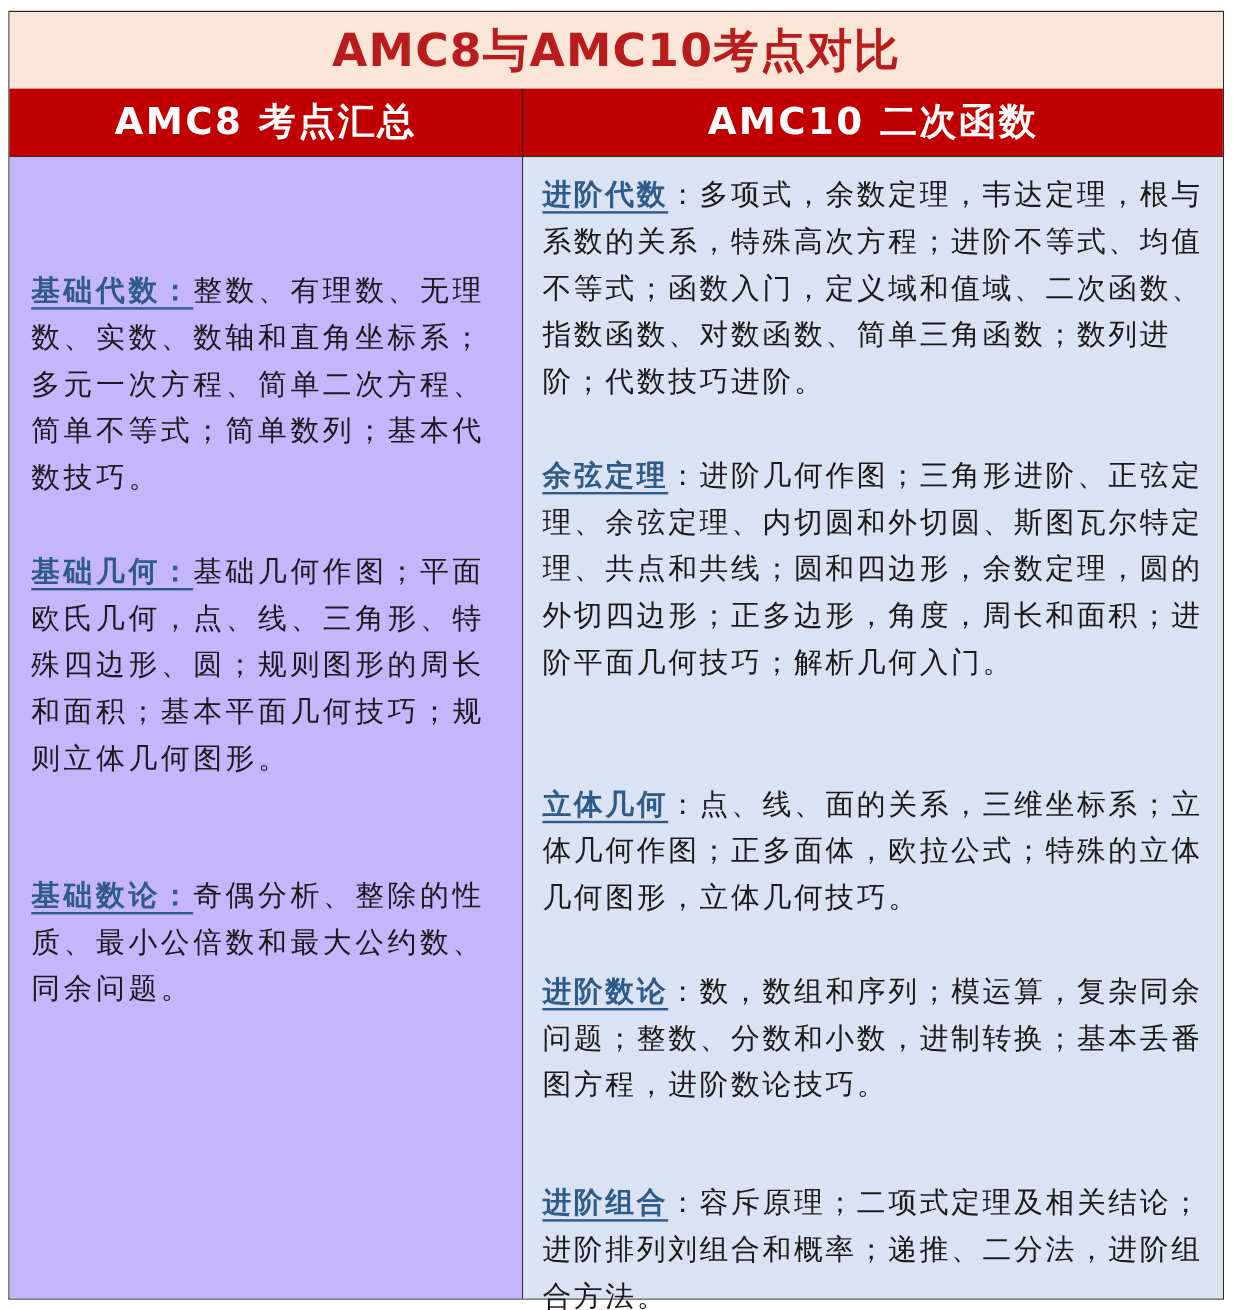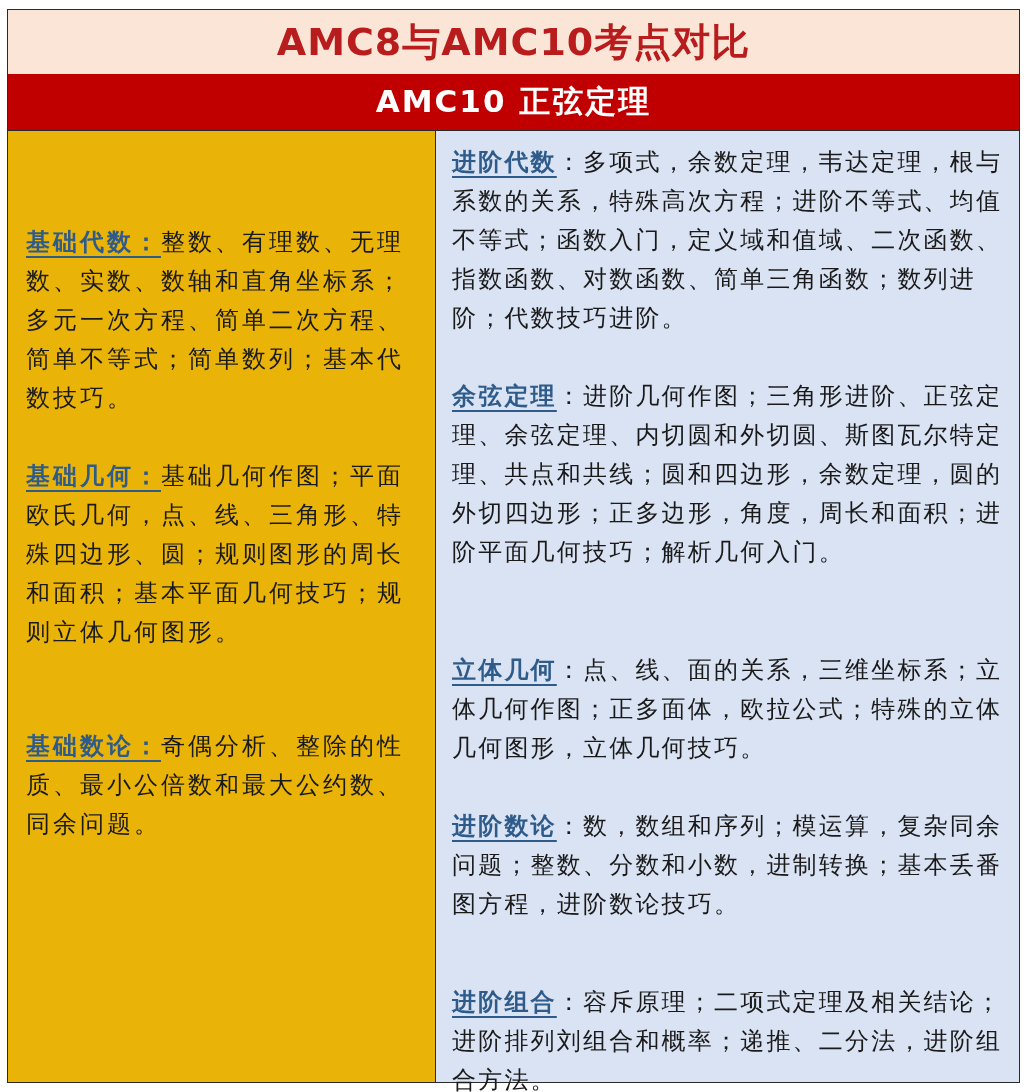--- a/index.html
+++ b/index.html
@@ -11,41 +11,42 @@
                background: #fbe5d6; border-bottom: 1.5px solid #2a2a2a;
                display: flex; align-items: center; justify-content: center; }
   .title { font-size: 38px; font-weight: bold; color: #b91c1c; letter-spacing: 1px; }
   .head-row { position: absolute; left: 0; top: 64px; right: 0; height: 56px;
               background: #c00000; border-bottom: 1.5px solid #2a2a2a; display: flex; }
   .head-cell { display: flex; align-items: center; justify-content: center;
                color: #ffffff; font-size: 31px; font-weight: bold; letter-spacing: 2px; }
   .head-left { width: 428px; border-right: 1.5px solid #2a2a2a; box-sizing: border-box; }
   .head-right { flex: 1; }
   .body-row { position: absolute; left: 0; top: 121px; right: 0; bottom: 0; display: flex; }
-  .col-left { width: 428px; background: #eab308; border-right: 1.5px solid #2a2a2a;
+  .col-left { width: 428px; background: #c4b5fd; border-right: 1.5px solid #2a2a2a;
               box-sizing: border-box; position: relative; padding-left: 11px; }
   .col-right { flex: 1; background: #dae3f3; position: relative; padding-left: 16px; }
   .block { position: absolute; font-size: 24px; line-height: 39px; color: #1a1a1a;
            letter-spacing: 3px; }
   .col-left .block { left: 18px; width: 396px; }
   .col-right .block { left: 16px; width: 572px; letter-spacing: 2.2px; }
   .label { color: #2e5b8a; font-weight: bold; text-decoration: underline;
            text-decoration-color: #2e5b8a; text-underline-offset: 6px;
            text-decoration-thickness: 2px; }
   .colon { color: #1a1a1a; }
 </style>
 </head>
 <body>
 
 <div class="table">
   <div class="title-row">
     <span class="title">AMC8与AMC10考点对比</span>
   </div>
   <div class="head-row">
-    <div class="head-cell head-right">AMC10 正弦定理</div>
+    <div class="head-cell head-left">AMC8 考点汇总</div>
+    <div class="head-cell head-right">AMC10 二次函数</div>
   </div>
   <div class="body-row">
     <div class="col-left">
       <div class="block" style="top:92px">
         <span class="label">基础代数：</span><span>整数、有理数、无理数、实数、数轴和直角坐标系；多元一次方程、简单二次方程、简单不等式；简单数列；基本代数技巧。</span>
       </div>
       <div class="block" style="top:326px">
         <span class="label">基础几何：</span><span>基础几何作图；平面欧氏几何，点、线、三角形、特殊四边形、圆；规则图形的周长和面积；基本平面几何技巧；规则立体几何图形。</span>
       </div>
       <div class="block" style="top:596px">

